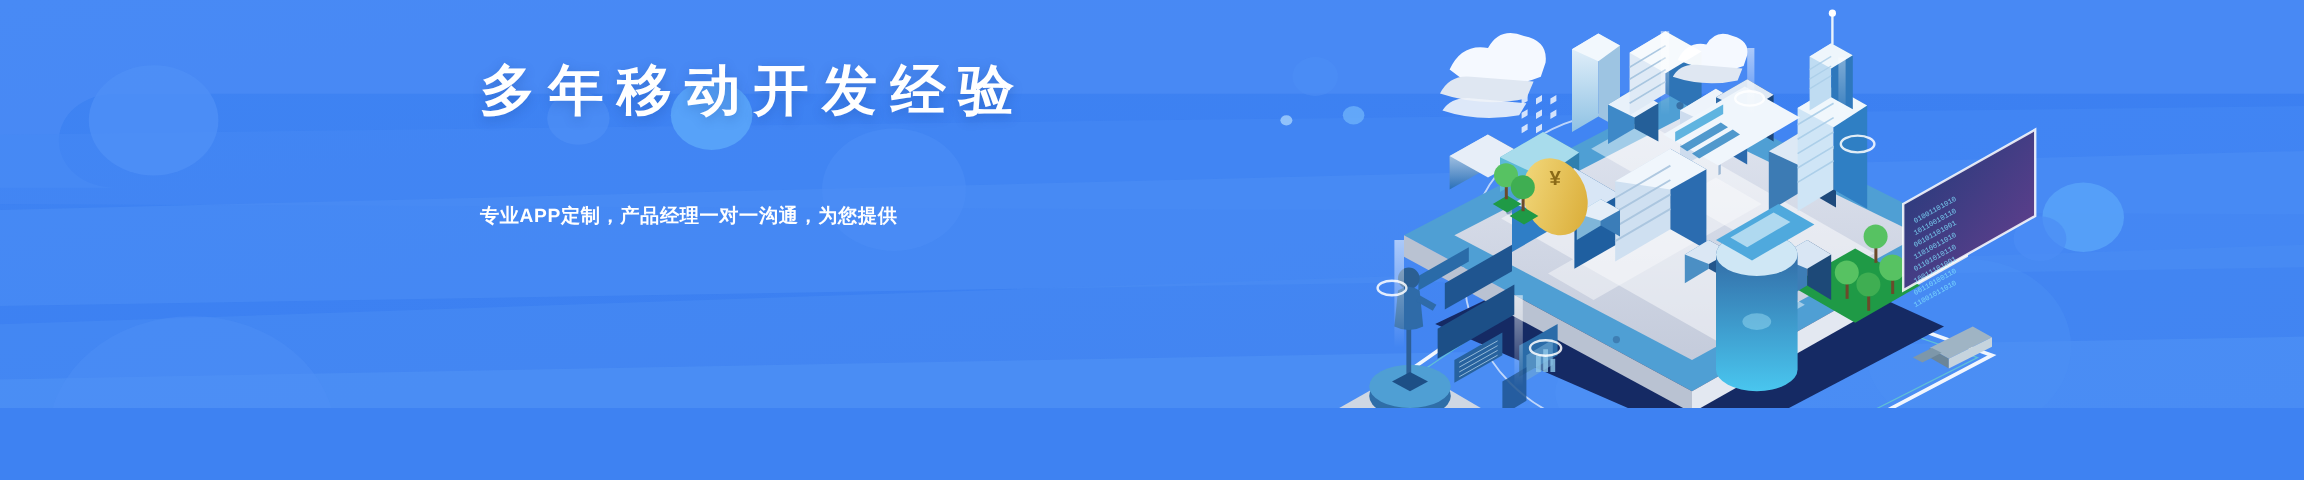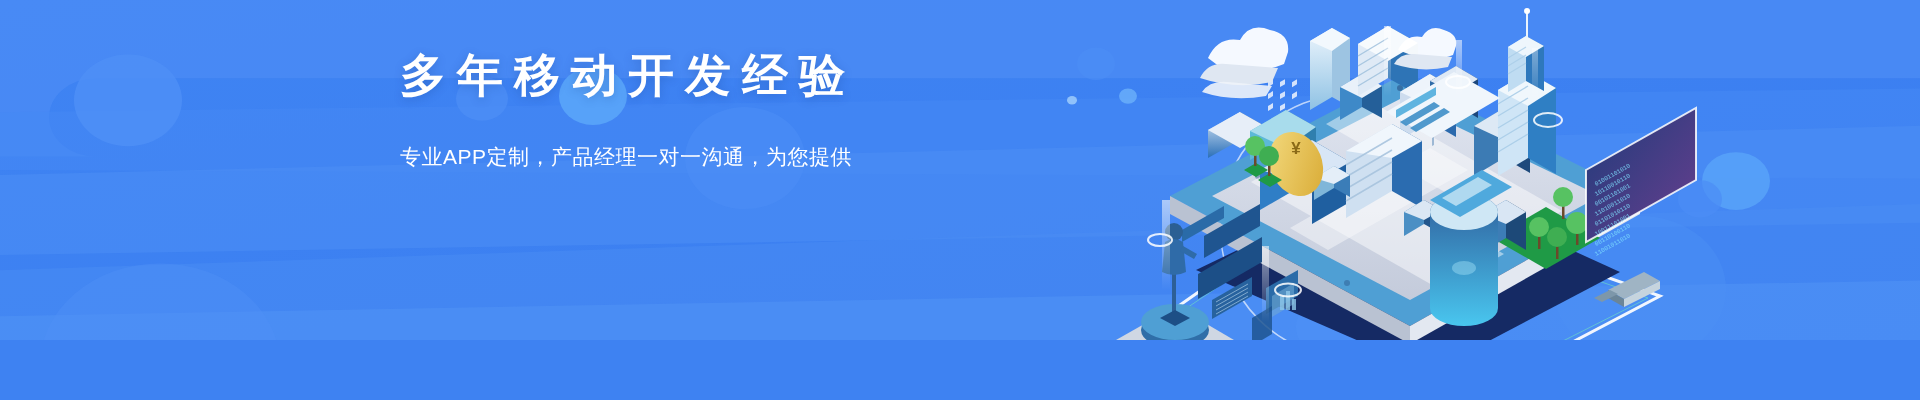--- a/index.html
+++ b/index.html
@@ -34,25 +34,25 @@
     margin: 0;
     font-size: 46px;
     line-height: 1;
     font-weight: 700;
     color: #ffffff;
     letter-spacing: 11px;
     white-space: nowrap;
     text-shadow: 0 2px 10px rgba(20,60,140,.28);
   }
   .sub {
-    margin-top: 40px;
-    font-size: 21px;
+    margin-top: 64px;
+    font-size: 16px;
     line-height: 38px;
     color: #ffffff;
-    font-weight: 400;
+    font-weight: 700;
     letter-spacing: .5px;
   }
   .sub-line { display: block; white-space: nowrap; }
 
   
   .art {
     position: absolute;
     right: 200px;
     top: 0;
     width: 620px;

